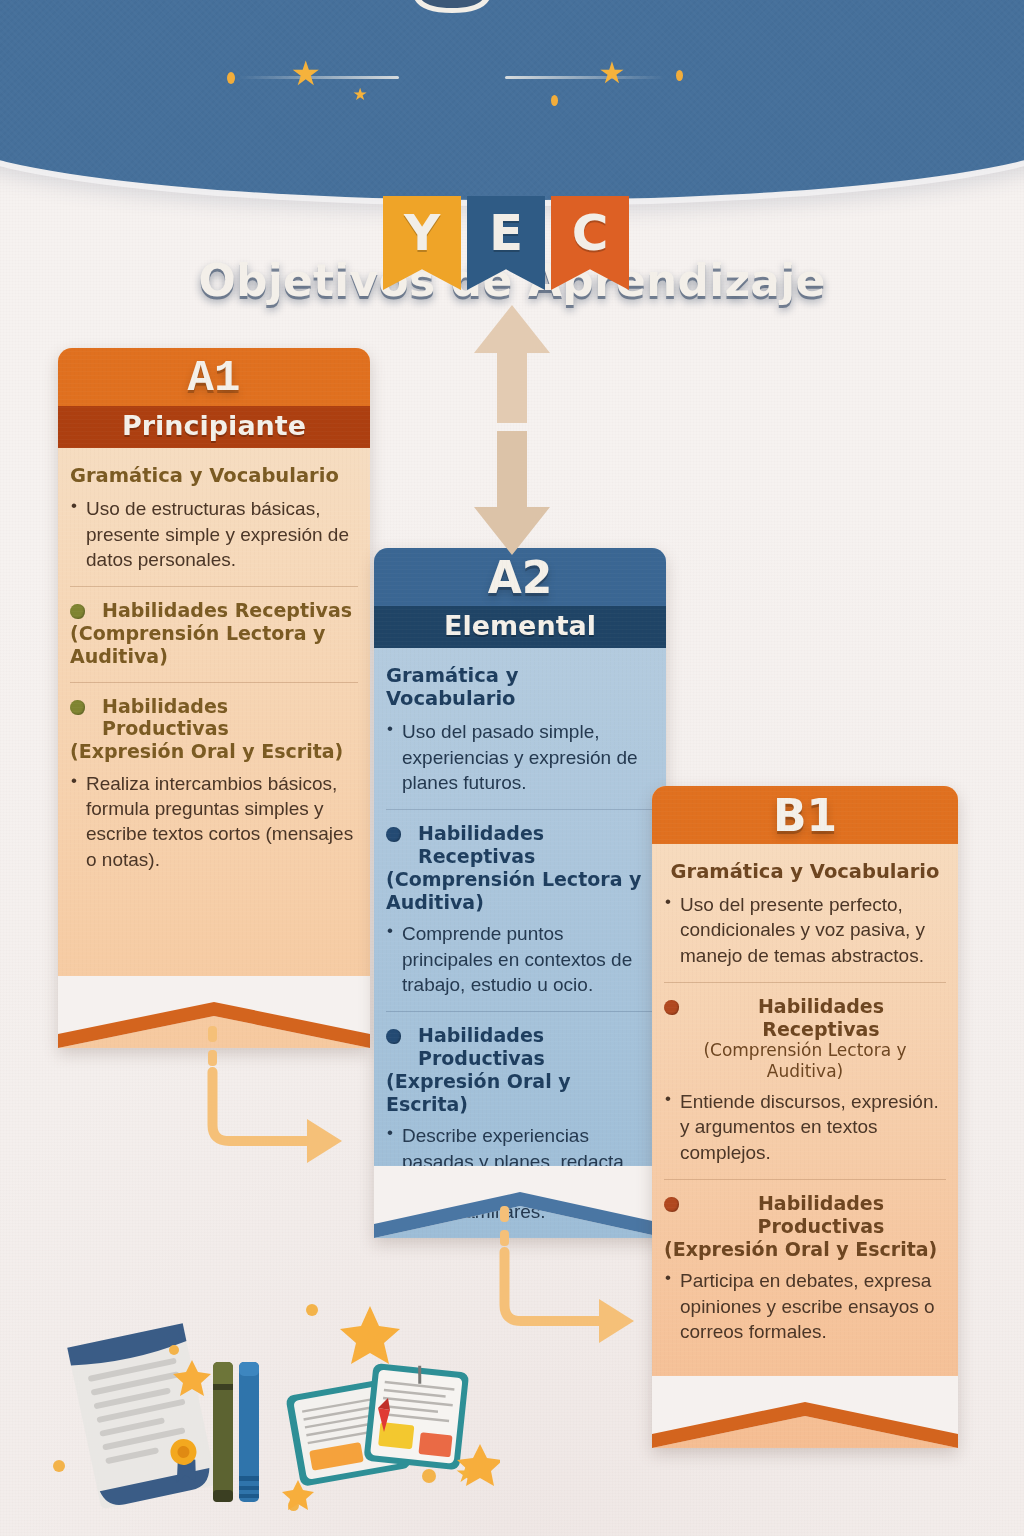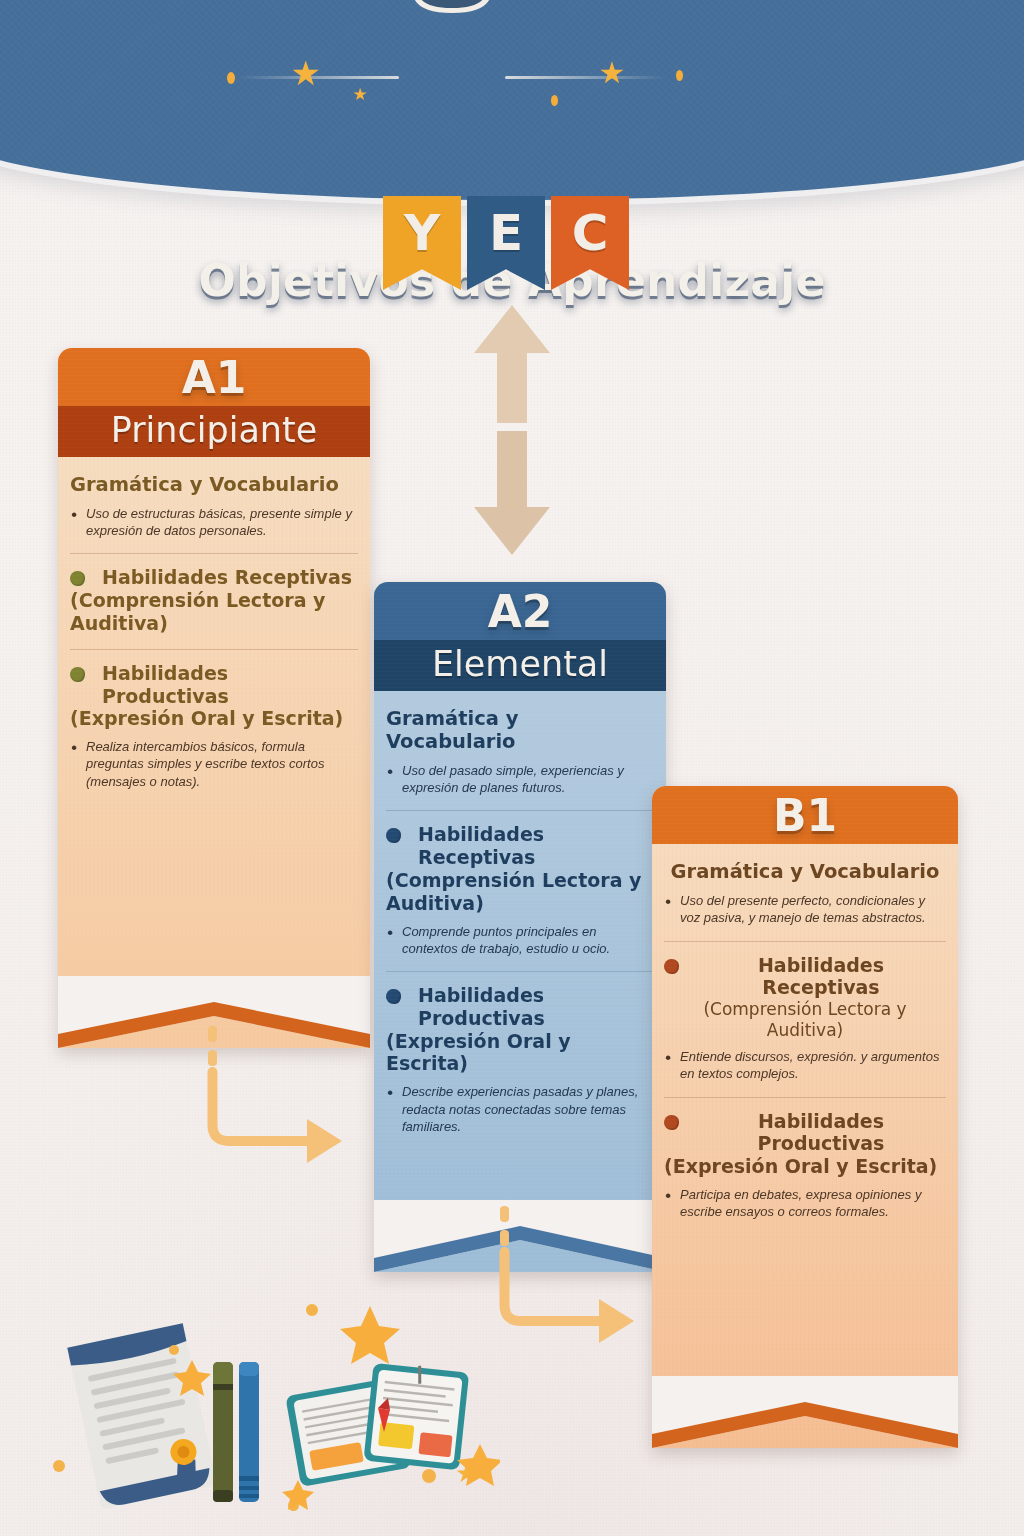--- a/index.html
+++ b/index.html
@@ -98,21 +98,21 @@
     text-align:center; padding:8px 0 6px;
     font-family:"DejaVu Sans", sans-serif;
     font-size:44px; font-weight:bold; color:#f4f0e9;
     text-shadow:0 3px 0 rgba(0,0,0,.22), 0 5px 8px rgba(0,0,0,.18);
     line-height:1;
     position:relative;
   }
   .card-sub{
     text-align:center; padding:6px 0 8px;
     font-family:"DejaVu Sans", sans-serif;
-    font-size:35px; font-weight:normal; color:#f4f0e9;
+    font-size:27px; font-weight:bold; color:#f4f0e9;
     text-shadow:0 2px 0 rgba(0,0,0,.25);
     line-height:1.05;
     position:relative;
   }
   .card-body{ padding:16px 12px 0; position:relative; }
   .sec-title{
     font-weight:bold; font-size:19.5px; margin-bottom:9px;
     font-family:"DejaVu Sans", sans-serif;
   }
   .skill-head{
@@ -124,21 +124,21 @@
     width:15px; height:15px; border-radius:50% 50% 45% 55%/55% 45% 50% 50%;
     flex:0 0 15px; margin-top:5px;
     box-shadow:inset -1px -1px 2px rgba(0,0,0,.25);
   }
   .skill-sub{ font-weight:bold; font-size:19px; line-height:1.2;
     font-family:"DejaVu Sans", sans-serif; }
   .skill-sub.thin{ font-weight:normal; font-size:17px; }
   ul.bullets{ list-style:none; margin:8px 0 0; }
   ul.bullets li{
     position:relative; padding-left:16px;
-    font-size:13px; line-height:1.33; margin-bottom:2px;font-style:italic;
+    font-size:19px; line-height:1.33; margin-bottom:2px;
   }
   ul.bullets li:before{
     content:"•"; position:absolute; left:1px; top:-1px; font-size:17px;
   }
   hr.sep{ border:none; height:1px; margin:14px 0 12px; }
 
   
   .card-foot{ position:absolute; left:0; right:0; bottom:0; height:72px; }
 
   
@@ -199,21 +199,21 @@
     <span>C</span>
   </div>
 </div>
 
 <svg id="vert-arrow" viewBox="0 0 82 250">
   <path d="M41 0 L79 48 L56 48 L56 118 L26 118 L26 48 L3 48 Z" fill="#e3cbb2"></path>
   <path d="M41 250 L79 202 L56 202 L56 126 L26 126 L26 202 L3 202 Z" fill="#dcc3a8"></path>
 </svg>
 
 <div class="card" id="card-a1" style="left: 58px; top: 348px; width: 312px; height: 700px; background: linear-gradient(rgb(246, 224, 198) 0%, rgb(246, 201, 159) 100%); color: rgb(74, 53, 38);">
-  <div class="card-head" style="background: rgb(224, 112, 31);">A1</div>
+  <div class="card-head" style="background: rgb(224, 112, 31); font-family: Liberation Mono, monospace;">A1</div>
   <div class="card-sub" style="background: rgb(173, 63, 16);">Principiante</div>
   <div class="card-body">
     <div class="sec-title" style="color: rgb(122, 90, 34);">Gramática y Vocabulario</div>
     <ul class="bullets">
       <li>Uso de estructuras básicas, presente simple y expresión de datos personales.</li>
     </ul>
     <hr class="sep" style="background: rgba(150, 100, 60, 0.3);">
     <div class="skill-head" style="color: rgb(122, 90, 34);">
       <span class="skill-dot" style="background: rgb(127, 132, 49);"></span>
       <span>Habilidades Receptivas</span>
@@ -229,21 +229,21 @@
       <li>Realiza intercambios básicos, formula preguntas simples y escribe textos cortos (mensajes o notas).</li>
     </ul>
   </div>
   <div class="card-tex"></div>
   <svg class="card-foot" viewBox="0 0 312 72" preserveAspectRatio="none">
     <path d="M0 0 L312 0 L312 72 L156 40 L0 72 Z" fill="#f5f1ef"></path>
     <path d="M0 58 L156 26 L312 58 L312 72 L156 40 L0 72 Z" fill="#d3641e"></path>
   </svg>
 </div>
 
-<div class="card" id="card-a2" style="left: 374px; top: 582px; width: 292px; height: 690px; background: linear-gradient(rgb(183, 205, 224) 0%, rgb(157, 189, 215) 100%); color: rgb(35, 56, 79);">
+<div class="card" id="card-a2" style="left: 374px; top: 548px; width: 292px; height: 690px; background: linear-gradient(rgb(183, 205, 224) 0%, rgb(157, 189, 215) 100%); color: rgb(35, 56, 79);">
   <div class="card-head" style="background: rgb(58, 102, 147);">A2</div>
   <div class="card-sub" style="background: rgb(31, 68, 102);">Elemental</div>
   <div class="card-body">
     <div class="sec-title" style="color: rgb(29, 61, 94);">Gramática y Vocabulario</div>
     <ul class="bullets">
       <li>Uso del pasado simple, experiencias y expresión de planes futuros.</li>
     </ul>
     <hr class="sep" style="background: rgba(40, 70, 100, 0.22);">
     <div class="skill-head" style="color: rgb(29, 61, 94);">
       <span class="skill-dot" style="background: rgb(35, 74, 115);"></span>

